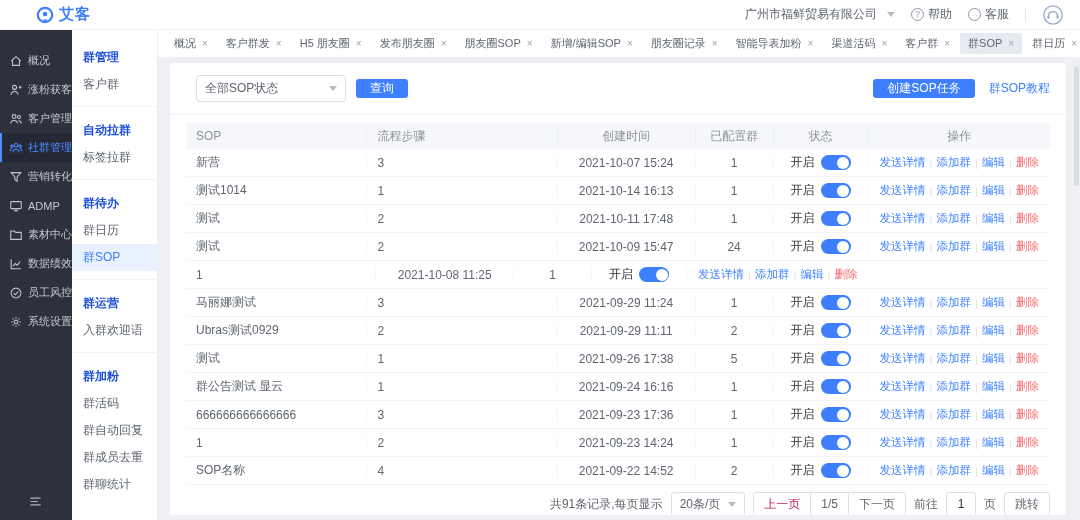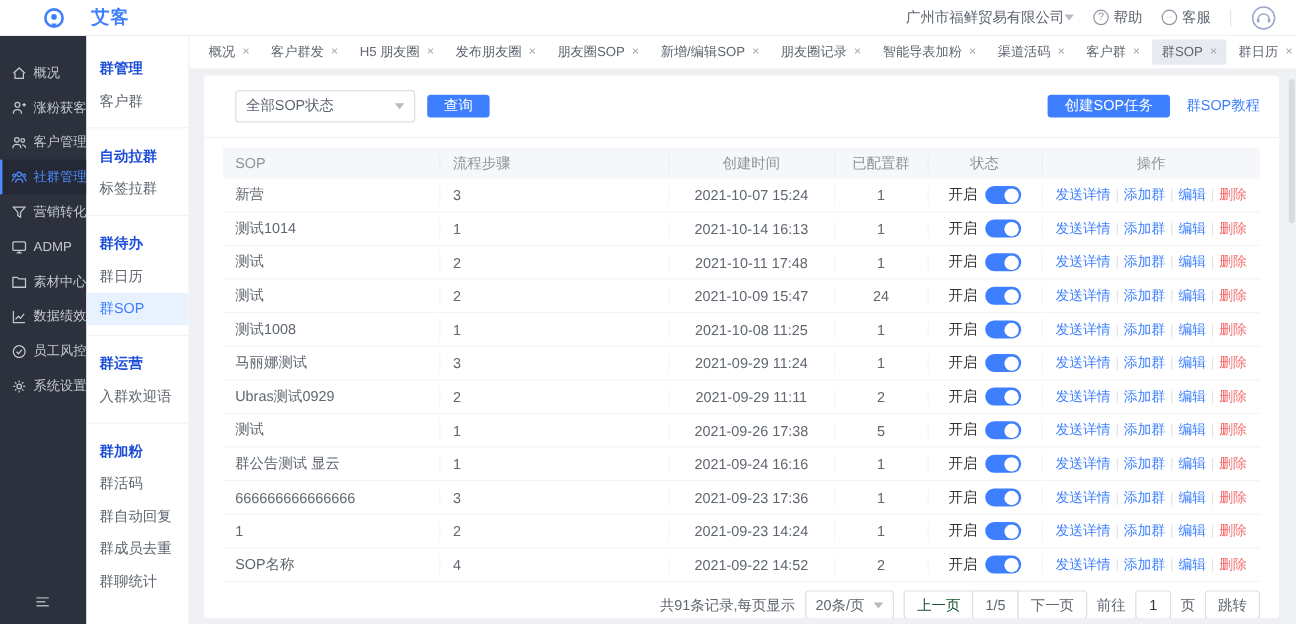--- a/index.html
+++ b/index.html
@@ -2,24 +2,24 @@
 <html style="--accent: #3D7FFF; --danger: #F56C6C; --sidebar-bg: #2C313D;"><head>
 <meta charset="utf-8">
 <style>
   :root{ --accent:#3D7FFF; --danger:#F56C6C; }
   *{box-sizing:border-box;margin:0;padding:0;}
   html,body{width:1080px;height:520px;}
   body{font-family:"Liberation Sans","DejaVu Sans",sans-serif;font-size:12px;color:#303133;background:#eef0f4;position:relative;overflow:hidden;}
 
   
   .topbar{position:absolute;top:0;left:0;width:1080px;height:30px;background:#fff;border-bottom:1px solid #f0f1f3;display:flex;align-items:center;padding:0 16px;z-index:9;}
-  .logo{display:flex;align-items:center;gap:22px;margin-left:20px;}
+  .logo{display:flex;align-items:center;gap:5px;margin-left:20px;}
   .logo-text{color:#3D7FFF;font-weight:bold;font-size:15px;letter-spacing:1px;}
   .topbar-right{margin-left:auto;display:flex;align-items:center;gap:16px;color:#5f6670;}
-  .company{display:flex;align-items:center;gap:0;cursor:pointer;}
+  .company{display:flex;align-items:center;gap:10px;cursor:pointer;}
   .caret-down{width:0;height:0;border-left:4px solid transparent;border-right:4px solid transparent;border-top:5px solid #b6bac2;}
   .top-link{display:flex;align-items:center;gap:4px;cursor:pointer;}
   .ring-icon{width:13px;height:13px;border:1px solid #8f96a3;border-radius:50%;display:inline-flex;align-items:center;justify-content:center;font-size:9px;color:#8f96a3;line-height:1;}
   .divider-v{width:1px;height:14px;background:#e4e7ed;}
   .avatar{width:22px;height:22px;border-radius:50%;display:flex;align-items:center;justify-content:center;cursor:pointer;}
 
   
   .dark-sidebar{position:absolute;top:30px;left:0;width:72px;height:490px;background:#2c313d;padding-top:16px;}
   .nav-item{height:29px;display:flex;align-items:center;gap:5px;padding-left:9px;color:#c3c7cf;cursor:pointer;position:relative;font-size:11px;white-space:nowrap;}
   .nav-item.active{color:#4d8bff;background:#242935;}
@@ -75,21 +75,21 @@
   .action-link.danger{color:var(--danger);}
   .action-sep{color:#e0e3e8;}
 
   
   .pagination{display:flex;align-items:center;justify-content:flex-end;gap:8px;padding:7px 16px 0;color:#5f6670;}
   .page-select{height:24px;border:1px solid #dcdfe6;border-radius:3px;display:flex;align-items:center;gap:8px;padding:0 8px;cursor:pointer;color:#5f6670;}
   .page-group{display:flex;}
   .page-box{height:24px;border:1px solid #dcdfe6;display:flex;align-items:center;padding:0 10px;background:#fff;cursor:pointer;margin-left:-1px;}
   .page-group .page-box:first-child{border-radius:3px 0 0 3px;margin-left:0;}
   .page-group .page-box:last-child{border-radius:0 3px 3px 0;}
-  .page-box.disabled{color:#14532d;cursor:default;}
+  .page-box.disabled{color:#be185d;cursor:default;}
   .goto-input{width:30px;height:24px;border:1px solid #dcdfe6;border-radius:3px;text-align:center;font-size:12px;color:#303133;outline:none;font-family:inherit;}
   .jump-btn{height:24px;border:1px solid #dcdfe6;border-radius:3px;background:#fff;padding:0 10px;display:flex;align-items:center;cursor:pointer;}
 
   .scroll-track{position:absolute;top:32px;right:1px;width:5px;height:455px;background:#f0f1f4;border-radius:3px;}
   .scroll-thumb{position:absolute;top:4px;left:0;width:5px;height:120px;background:#d8dbe2;border-radius:3px;}
 </style>
 </head>
 <body>
 
 <div class="topbar">
@@ -497,21 +497,20 @@
                 <span class="action-link">添加群</span>
                 <span class="action-sep">|</span>
                 <span class="action-link">编辑</span>
                 <span class="action-sep">|</span>
                 <span class="action-link danger">删除</span>
               </div>
             </div>
           </div>
 
           <div class="tr">
-            <div class="td c-sop">测试1008</div>
             <div class="td c-steps">1</div>
             <div class="td c-created">2021-10-08 11:25</div>
             <div class="td c-groups">1</div>
             <div class="td c-status">
               <div class="status-cell">
                 <span>开启</span>
                 <span class="switch"></span>
               </div>
             </div>
             <div class="td c-actions">

